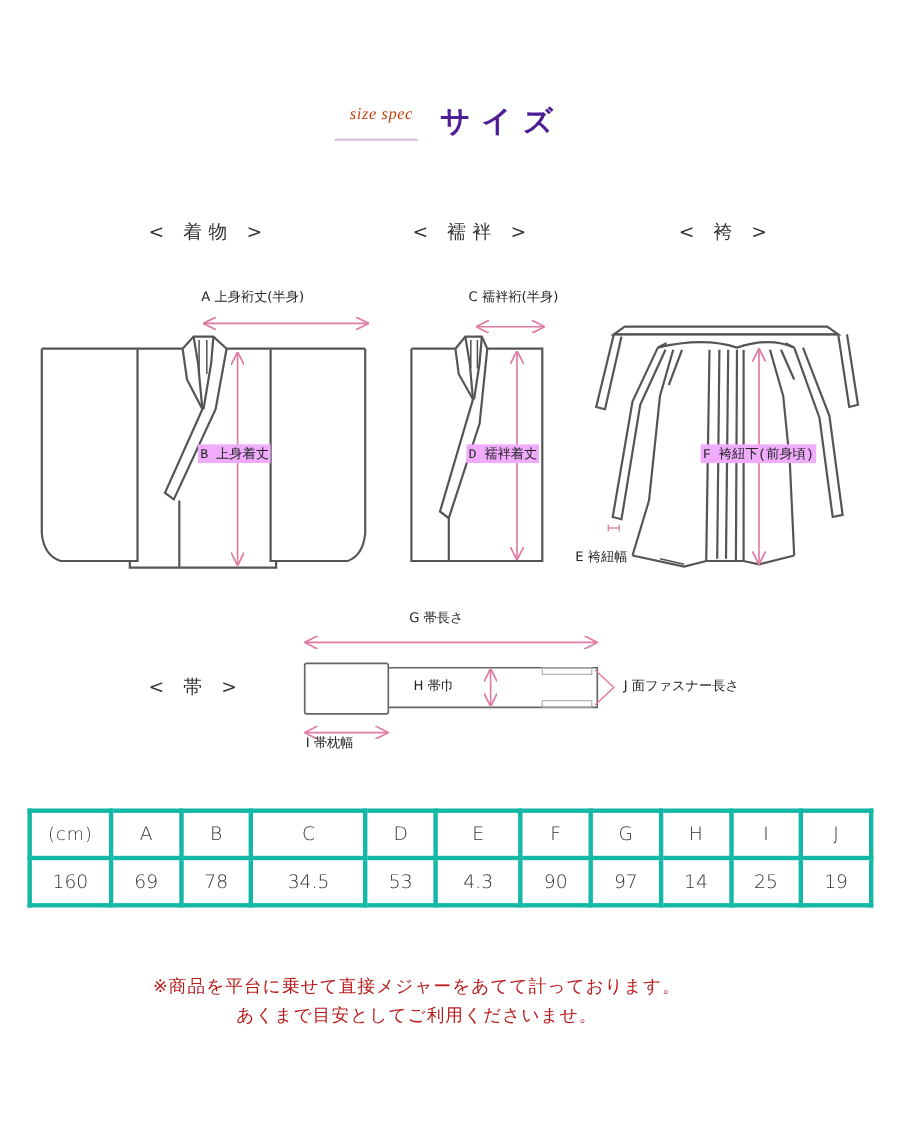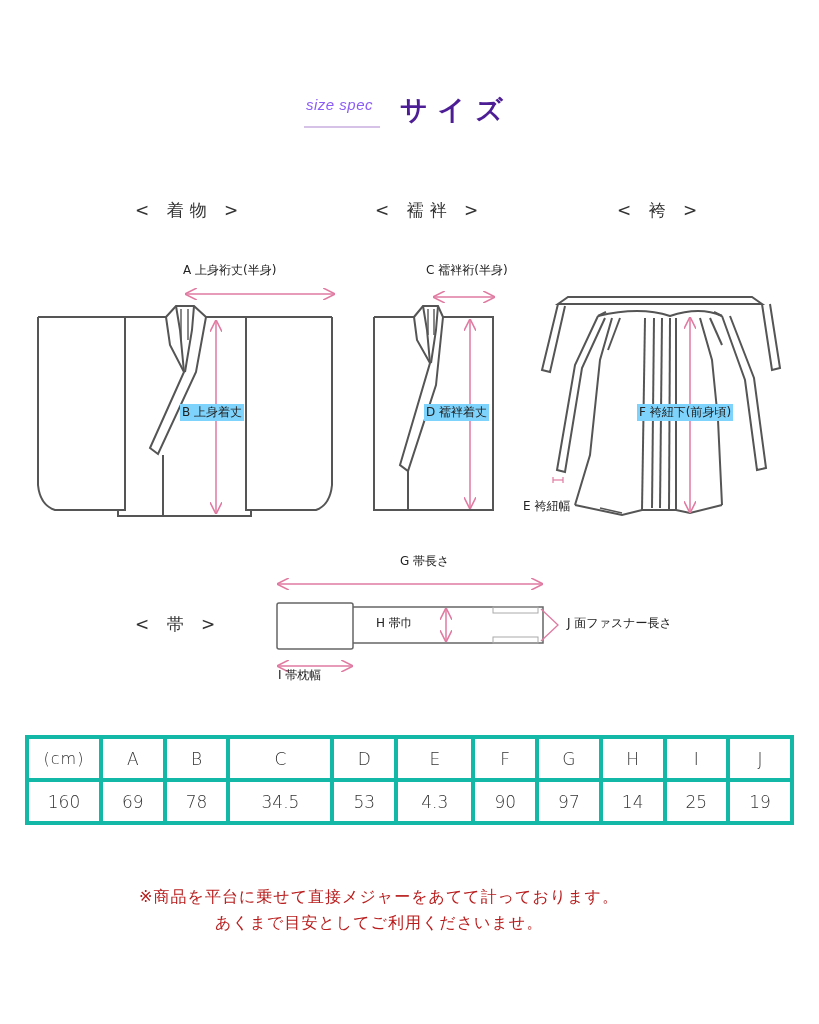--- a/index.html
+++ b/index.html
@@ -1,27 +1,27 @@
 <!DOCTYPE html>
 <html><head>
 <meta charset="utf-8">
 <style>
   html, body { margin: 0; padding: 0; background: #ffffff; }
   body { width: 819px; height: 1024px; position: relative; overflow: hidden;
          font-family: "DejaVu Sans", sans-serif; color: #333333; }
   .abs { position: absolute; }
   .title-wrap { left: 300px; top: 88px; width: 240px; height: 50px; }
-  .script-label { position: absolute; left: 6px; top: 8px; font-family: Liberation Sans, sans-serif;
-                  font-style: italic; font-size: 15px; color: #8b5cf6; letter-spacing: 0.5px; }
+  .script-label { position: absolute; left: 18px; top: 8px; font-family: Liberation Serif, serif;
+                  font-style: italic; font-size: 15px; color: #c2410c; letter-spacing: 0.5px; }
   .script-underline { position: absolute; left: 4px; top: 38px; width: 76px; height: 2px; background: #d6c2e6; }
   .title-main { position: absolute; left: 100px; top: 4px; font-family: "DejaVu Serif", serif;
                 font-size: 27px; font-weight: bold; color: #4c1d95; letter-spacing: 10px; }
   .section-label { font-size: 17px; color: #333; letter-spacing: 6px; white-space: nowrap; }
   .dim-label { font-size: 12px; color: #222; white-space: nowrap; background: transparent; }
-  .dim-label.bg { background: #7dd3fc; padding: 0 2px; }
+  .dim-label.bg { background: #f0abfc; padding: 0 2px; font-family: Liberation Mono, monospace; }
   svg { position: absolute; left: 0; top: 0; }
   table.spec { position: absolute; left: 25px; top: 735px; border-collapse: collapse;
                width: 769px; font-family: "DejaVu Sans", sans-serif; }
   table.spec td { border: 4px solid #14b8a6; height: 39px; text-align: center; font-size: 17px;
                   color: #333; padding: 0; font-weight: 300; }
   table.spec td.unit { font-size: 16px; letter-spacing: 1px; }
   .note { left: 0; width: 758px; text-align: center; font-size: 16px; color: #b91c1c; letter-spacing: 1px; }
 </style>
 </head>
 <body>
@@ -127,21 +127,21 @@
   <line x1="278" y1="666" x2="352" y2="666" stroke="#e07aa0" stroke-width="1.5" marker-start="url(#ah)" marker-end="url(#ah)"></line>
   <path d="M541,609 L558,625 L541,641" fill="none" stroke="#e07aa0" stroke-width="1.3"></path>
 </svg>
 
 <div class="abs dim-label" style="left:183px; top:262px;">A 上身裄丈(半身)</div>
 <div class="abs dim-label bg" style="left:180px; top:404px;">B 上身着丈</div>
 <div class="abs dim-label" style="left:426px; top:262px;">C 襦袢裄(半身)</div>
 <div class="abs dim-label bg" style="left:424px; top:404px;">D 襦袢着丈</div>
 <div class="abs dim-label" style="left:523px; top:498px;">E 袴紐幅</div>
 <div class="abs dim-label bg" style="left:637px; top:404px;">F 袴紐下(前身頃)</div>
-<div class="abs dim-label" style="left:372px; top:553px;margin-left:28px;">G 帯長さ</div>
+<div class="abs dim-label" style="left:372px; top:553px;">G 帯長さ</div>
 <div class="abs dim-label" style="left:376px; top:615px;">H 帯巾</div>
 <div class="abs dim-label" style="left:278px; top:667px;">I 帯枕幅</div>
 <div class="abs dim-label" style="left:567px; top:615px;">J 面ファスナー長さ</div>
 
 <table class="spec">
   <tbody>
       <tr>
     <td class="unit" style="width:70px">(cm)</td>
     <td>A</td>
     <td>B</td>

